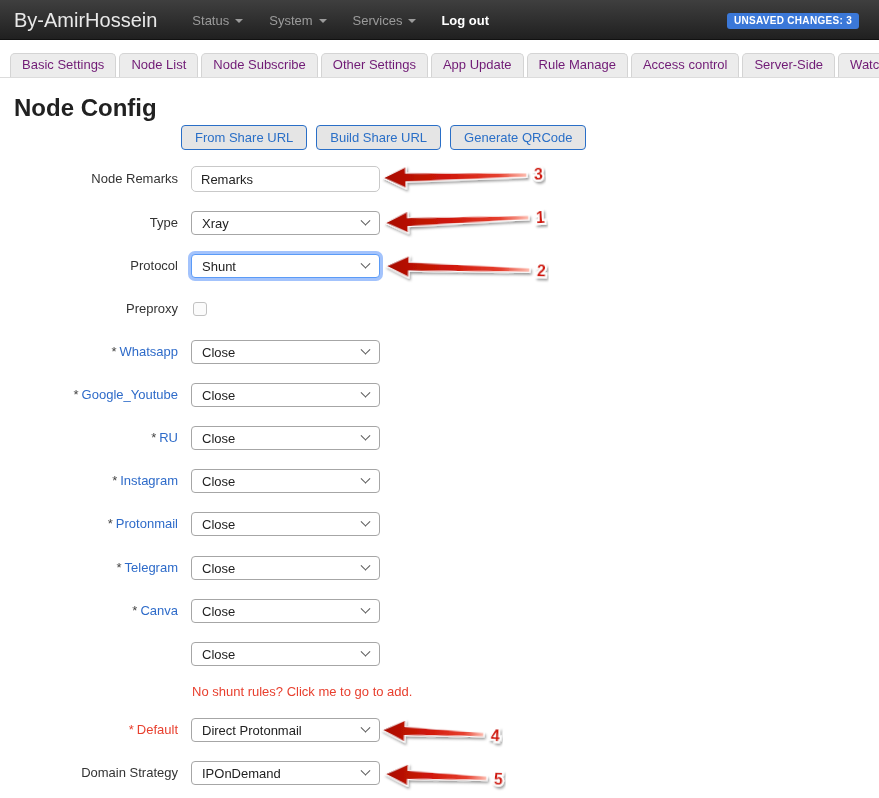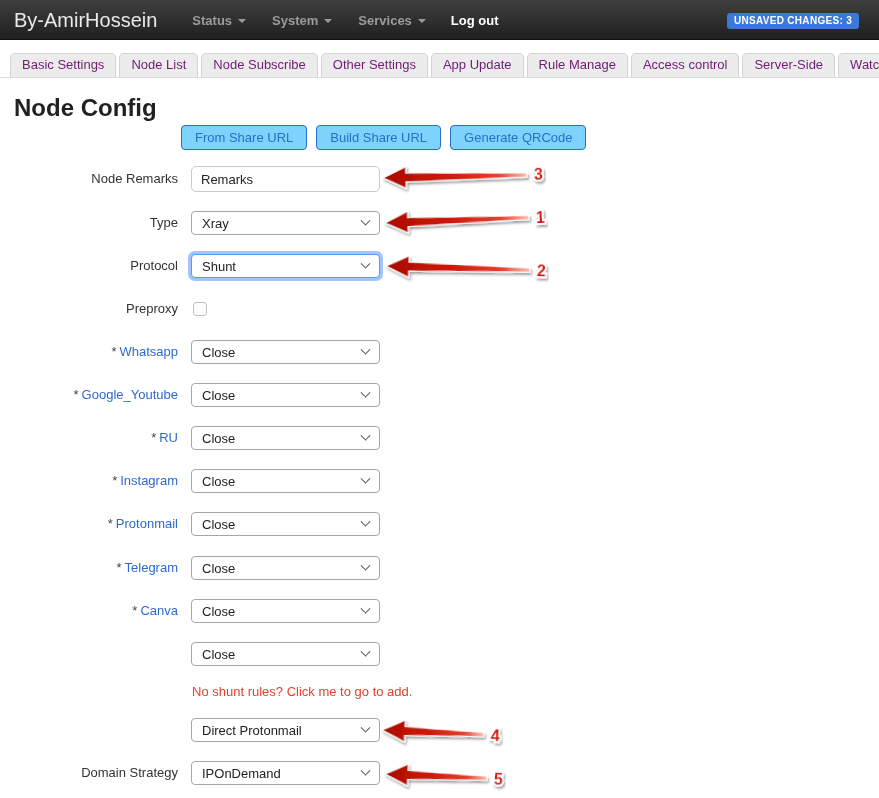--- a/index.html
+++ b/index.html
@@ -5,40 +5,40 @@
   * { box-sizing: border-box; }
   body { margin:0; background:#fff; font-family:"Liberation Sans", sans-serif; }
   .stage { position:relative; width:879px; height:798px; background:#fff; overflow:hidden; }
 
   
   .navbar { position:absolute; top:0; left:0; width:100%; height:40px;
     background:linear-gradient(180deg,#3f3f3f,#1f1f1f);
     display:flex; align-items:center; box-shadow:inset 0 -1px 0 rgba(0,0,0,.45); }
   .brand { color:#e9e9e9; font-size:20px; margin-left:14px; margin-right:22px; cursor:pointer; }
   .nav-item { color:#9b9b9b; font-size:13px; padding:0 13px; height:40px;
-    display:flex; align-items:center; gap:6px; cursor:pointer;font-weight:bold; }
+    display:flex; align-items:center; gap:6px; cursor:pointer; }
   .caret { width:0; height:0; border-left:4px solid transparent; border-right:4px solid transparent;
     border-top:4px solid #9b9b9b; display:inline-block; margin-top:2px; }
   .logout { color:#fff; font-weight:bold; font-size:13px; padding:0 12px; height:40px;
     display:flex; align-items:center; cursor:pointer; }
   .badge { position:absolute; right:20px; top:13px; background:#3b78d8; color:#fff;
     font-size:10px; font-weight:bold; padding:2px 7px 3px; border-radius:3px; letter-spacing:.3px; }
 
   
   .tabbar { position:absolute; top:54px; left:0; width:100%; height:24px;
     border-bottom:1px solid #dcdcdc; display:flex; align-items:flex-end; gap:3px;
     padding-left:10px; }
   .tab { background:#ececec; border:1px solid #d4d4d4; border-bottom:none;
     border-radius:5px 5px 0 0; font-size:13px; color:#701a75; padding:3px 11px 4px;
     line-height:16px; cursor:pointer; white-space:nowrap; }
 
   
   .title { position:absolute; top:94px; left:14px; font-size:24px; font-weight:bold; color:#212121; }
   .btnrow { position:absolute; top:125px; left:181px; display:flex; gap:9px; }
-  .btn { height:25px; padding:0 13px; background:#7dd3fc; border:1px solid #2a6fc7; color:#2a6fc7;
+  .btn { height:25px; padding:0 13px; background:#e5e5e5; border:1px solid #2a6fc7; color:#2a6fc7;
     font-size:13px; border-radius:4px; display:flex; align-items:center; cursor:pointer;
     font-family:inherit; white-space:nowrap; }
 
   
   .row { position:absolute; left:0; width:600px; height:26px; }
   .lbl { position:absolute; left:0; top:0; width:178px; text-align:right; font-size:13px;
     color:#333; line-height:24px; white-space:nowrap; }
   .row-input .lbl { line-height:26px; }
   .req { color:#444; margin-right:3px; }
   .lbl a { color:#2e6bc9; text-decoration:none; cursor:pointer; }
@@ -207,20 +207,21 @@
   <div class="row" style="top:642px">
     <div class="select">
       <span>Close</span>
       <span class="chev"></span>
     </div>
   </div>
 
   <div class="norules">No shunt rules? Click me to go to add.</div>
 
   <div class="row red-lbl" style="top:718px">
+    <span class="lbl"><span class="req">*</span><a>Default</a></span>
     <div class="select">
       <span>Direct Protonmail</span>
       <span class="chev"></span>
     </div>
   </div>
 
   <div class="row" style="top:761px">
     <span class="lbl">Domain Strategy</span>
     <div class="select">
       <span>IPOnDemand</span>

